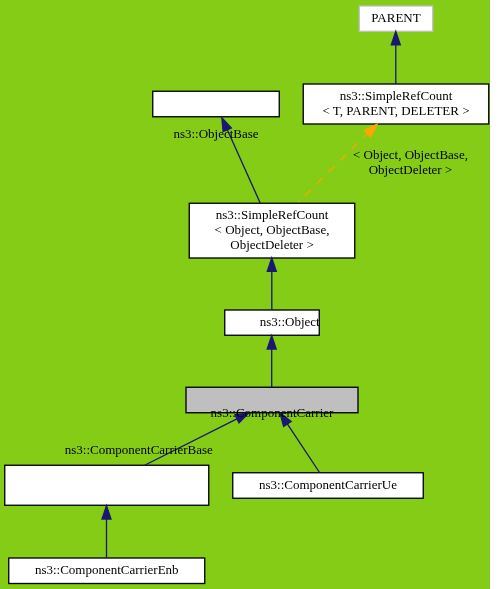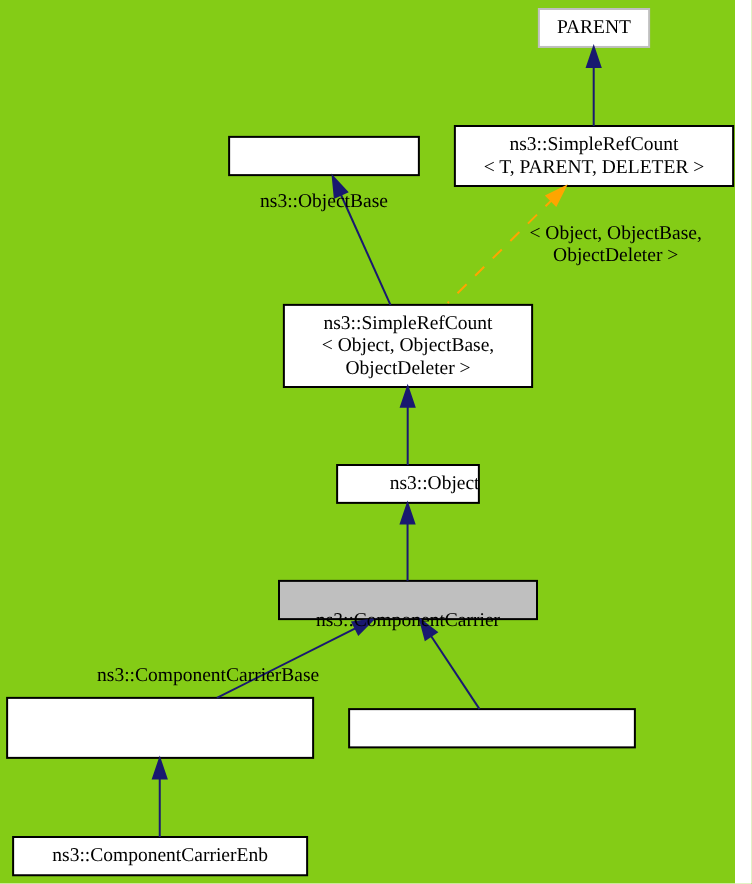--- a/index.html
+++ b/index.html
@@ -92,20 +92,25 @@
     <div class="node" style="left: 186px; top: 387.25px; width: 172px; height: 25.5px; margin-top: 14px;">
       <div class="lines" style="top: 5px;">
         <div>ns3::ComponentCarrier</div>
       </div>
     </div>
     <div class="node" style="left: 4.75px; top: 438px; width: 204px; height: 40px; margin-left: 32px;">
       <div class="lines" style="top: 5px;">
         <div>ns3::ComponentCarrierBase</div>
       </div>
     </div>
+    <div class="node" style="left: 232.75px; top: 472.75px; width: 190.5px; height: 25.5px;">
+      <div class="lines" style="top: 5px;">
+        <div>ns3::ComponentCarrierUe</div>
+      </div>
+    </div>
     <div class="node" style="left: 8.75px; top: 558px; width: 196px; height: 25.5px;">
       <div class="lines" style="top: 5px;">
         <div>ns3::ComponentCarrierEnb</div>
       </div>
     </div>
     <div class="elabel" style="left: 353px; top: 148px;">
       <div>&lt; Object, ObjectBase,</div>
       <div>ObjectDeleter &gt;</div>
     </div>
   </div>

